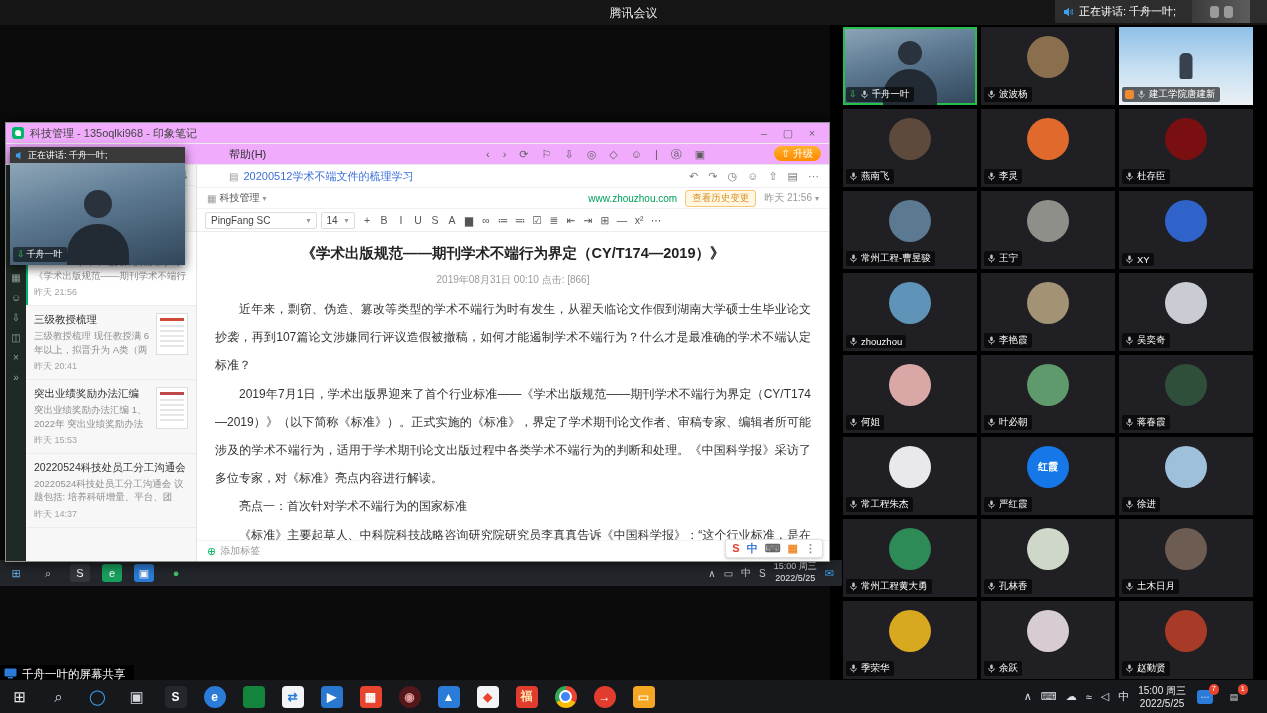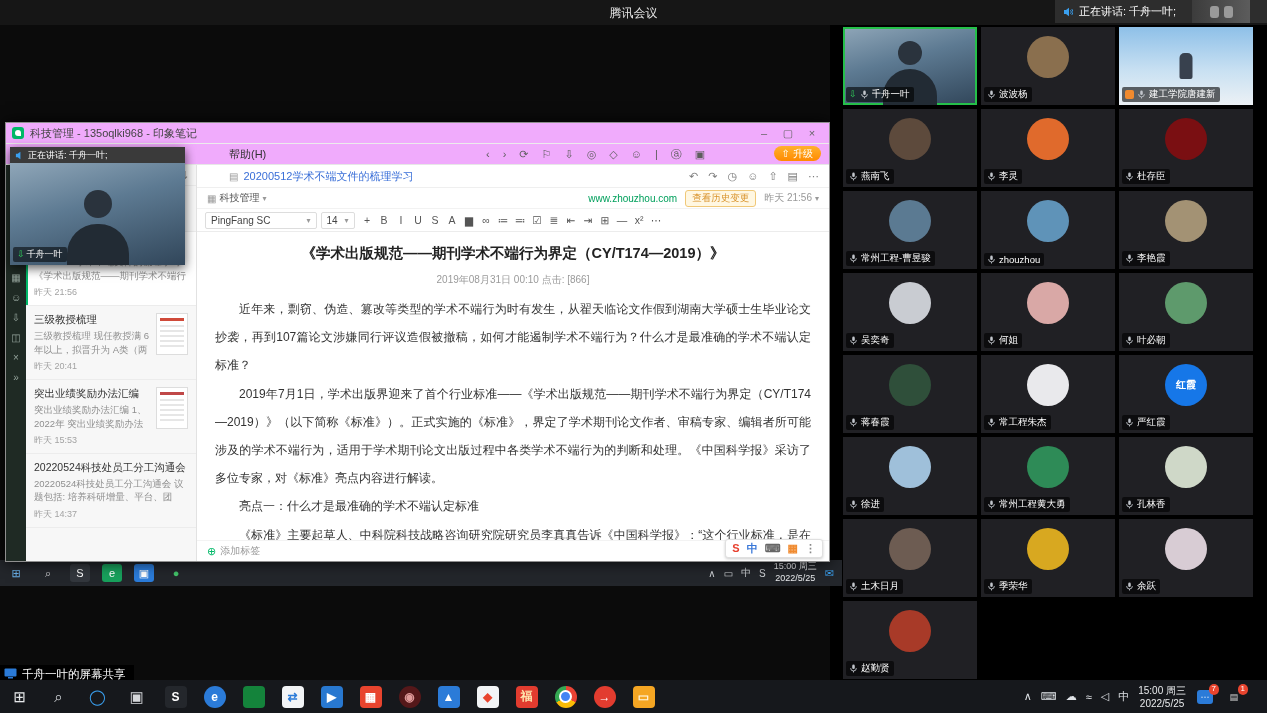--- a/index.html
+++ b/index.html
@@ -315,21 +315,21 @@
                 <span class="fbtn">⋯</span>
               </span>
           </div>
           <div class="ed-content">
             <div class="doc-title">《学术出版规范——期刊学术不端行为界定（CY/T174—2019）》</div>
             <div class="doc-meta">2019年08月31日 00:10 点击: [866]</div>
             <div>
 
             <p class="dpara">近年来，剽窃、伪造、篡改等类型的学术不端行为时有发生，从翟天临论文作假到湖南大学硕士生毕业论文抄袭，再到107篇论文涉嫌同行评议造假被撤稿，如何才能遏制学术不端行为？什么才是最准确的学术不端认定标准？</p>
                 <p class="dpara">2019年7月1日，学术出版界迎来了首个行业标准——《学术出版规范——期刊学术不端行为界定（CY/T174—2019）》（以下简称《标准》）。正式实施的《标准》，界定了学术期刊论文作者、审稿专家、编辑者所可能涉及的学术不端行为，适用于学术期刊论文出版过程中各类学术不端行为的判断和处理。《中国科学报》采访了多位专家，对《标准》亮点内容进行解读。</p>
-                <p class="dpara">亮点一：什么才是最准确的学术不端认定标准</p>
+                <p class="dpara">亮点一：首次针对学术不端行为的国家标准</p>
                 <p class="dpara">《标准》主要起草人、中科院科技战略咨询研究院研究员李真真告诉《中国科学报》：“这个行业标准，是在长</p>
               </div>
           </div>
           <div class="ed-foot">
             <span class="tagico">⊕</span>
             <span class="tagtext">添加标签</span>
           </div>
         </div>
       </div>
       <div class="ime">
@@ -488,20 +488,50 @@
         </div>
         <div class="namebar">
 
           <span class="micico">
             <svg width="9" height="9" viewBox="0 0 12 12">
               <rect x="4.3" y="0.8" width="3.4" height="6" rx="1.7" fill="#c2c6cc"></rect>
               <path d="M2.2 5.5a3.8 3.8 0 0 0 7.6 0M6 9.3v2" stroke="#c2c6cc" stroke-width="1.2" fill="none"></path>
             </svg>
           </span>
           <span class="pname">常州工程-曹昱骏</span>
+        </div>
+      </div>
+      <div class="tile">
+        <div class="avatar" style="background: rgb(143, 143, 138);">
+          <span class="avtext"></span>
+        </div>
+        <div class="namebar">
+
+          <span class="micico">
+            <svg width="9" height="9" viewBox="0 0 12 12">
+              <rect x="4.3" y="0.8" width="3.4" height="6" rx="1.7" fill="#c2c6cc"></rect>
+              <path d="M2.2 5.5a3.8 3.8 0 0 0 7.6 0M6 9.3v2" stroke="#c2c6cc" stroke-width="1.2" fill="none"></path>
+            </svg>
+          </span>
+          <span class="pname">王宁</span>
+        </div>
+      </div>
+      <div class="tile">
+        <div class="avatar" style="background: rgb(47, 99, 201);">
+          <span class="avtext"></span>
+        </div>
+        <div class="namebar">
+
+          <span class="micico">
+            <svg width="9" height="9" viewBox="0 0 12 12">
+              <rect x="4.3" y="0.8" width="3.4" height="6" rx="1.7" fill="#c2c6cc"></rect>
+              <path d="M2.2 5.5a3.8 3.8 0 0 0 7.6 0M6 9.3v2" stroke="#c2c6cc" stroke-width="1.2" fill="none"></path>
+            </svg>
+          </span>
+          <span class="pname">XY</span>
         </div>
       </div>
       <div class="tile">
         <div class="avatar" style="background: rgb(95, 147, 184);">
           <span class="avtext"></span>
         </div>
         <div class="namebar">
 
           <span class="micico">
             <svg width="9" height="9" viewBox="0 0 12 12">

